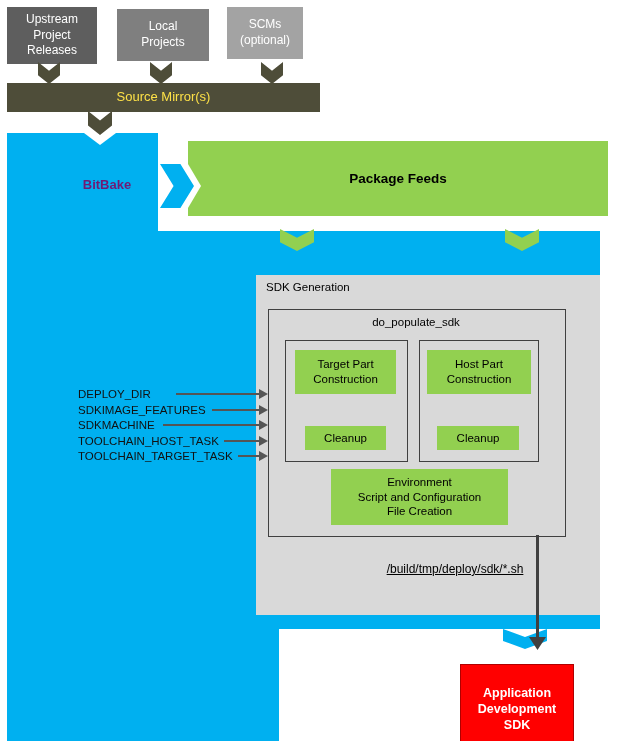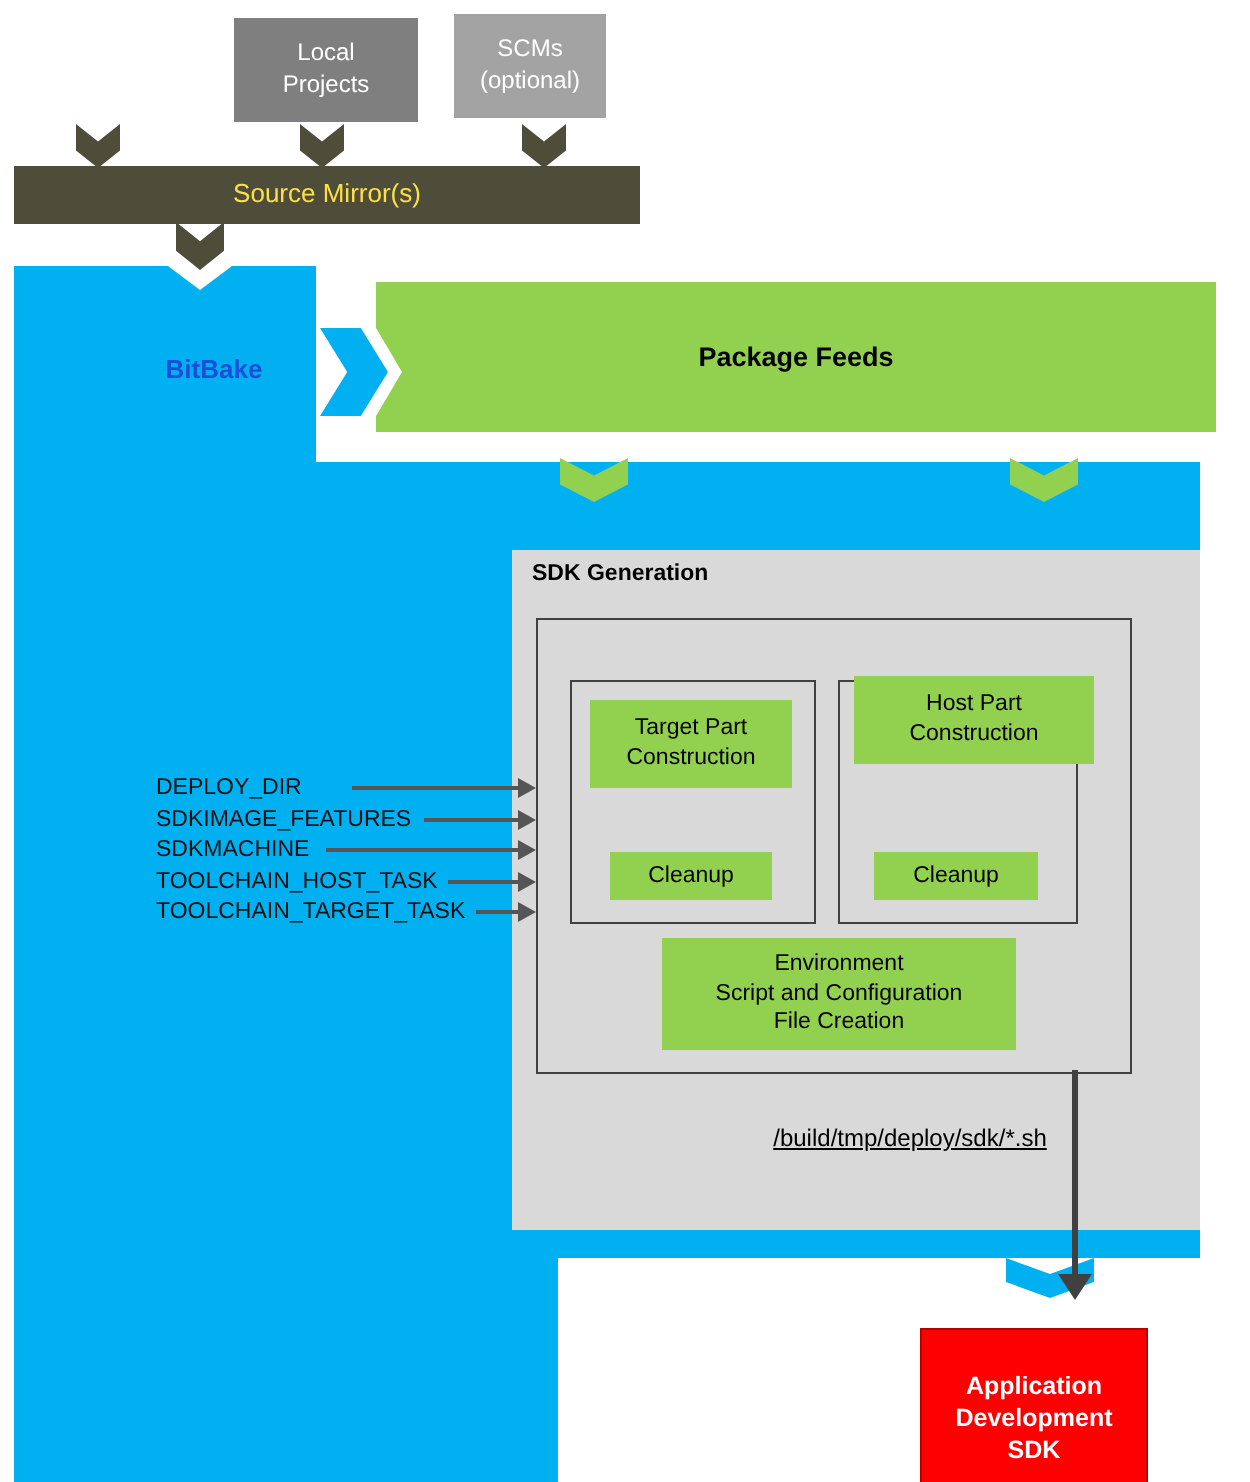--- a/index.html
+++ b/index.html
@@ -19,25 +19,25 @@
   .src-3{background:var(--box_light_gray,#a3a3a3);}
   .mirror-bar{background:var(--olive,#4e4d39);color:#fde047;font-size:13px;}
   
   .chev-down{clip-path:polygon(0 0,50% 40%,100% 0,100% 60%,50% 100%,0 60%);}
   .chev-right{clip-path:polygon(0 0,40% 50%,0 100%,60% 100%,100% 50%,60% 0);}
   .olive-fill{background:var(--olive,#4e4d39);}
   .blue-fill{background:var(--blue,#00b0f0);}
   .green-fill{background:var(--green,#92d050);}
   .white-notch{background:#fff;clip-path:polygon(0 0,100% 50%,0 100%);}
   .white-notch-down{background:#fff;clip-path:polygon(0 0,100% 0,50% 100%);}
-  .bitbake-label{color:#1d4ed8;font-weight:bold;font-size:13px;}
+  .bitbake-label{color:#701a75;font-weight:bold;font-size:13px;}
   .feeds{font-weight:bold;font-size:13.5px;color:#000;}
   
   .panel{background:var(--panel_gray,#d9d9d9);}
-  .panel-title{font-weight:bold;font-size:11.5px;}
+  .panel-title{font-weight:normal;font-size:11.5px;}
   .inner-box{background:var(--panel_gray,#d9d9d9);border:1px solid #404040;}
   .sub-box{border:1px solid #404040;}
   .greenbox{font-size:11.5px;color:#000;}
   .mono-label{font-size:11.5px;}
   .path-label{font-size:12px;text-decoration:underline;}
   
   .var-label{position:absolute;font-size:11.5px;color:#111;white-space:nowrap;}
   .h-arrow{position:absolute;height:2px;background:var(--arrow_gray,#555);}
   .h-arrow::after{
     content:"";position:absolute;right:-9px;top:-4px;width:0;height:0;
@@ -55,20 +55,23 @@
 
 <div id="canvas">
 
   <div class="abs blue-fill" style="left:7px;top:133px;width:151px;height:99px"></div>
   <div class="abs blue-fill" style="left:7px;top:231px;width:593px;height:398px"></div>
   <div class="abs blue-fill" style="left:7px;top:629px;width:272px;height:112px"></div>
 
   <div class="abs white-notch-down" style="left:84px;top:133px;width:32px;height:12px"></div>
   <div class="abs chev-down olive-fill" style="left:88px;top:111px;width:24px;height:24px"></div>
 
+  <div class="box src src-1" style="left:7px;top:7px;width:90px;height:57px">Upstream
+Project
+Releases</div>
   <div class="box src src-2" style="left:117px;top:9px;width:92px;height:52px">Local
 Projects</div>
   <div class="box src src-3" style="left:227px;top:7px;width:76px;height:52px">SCMs
 (optional)</div>
 
   <div class="abs chev-down olive-fill" style="left:38px;top:62px;width:22px;height:22px"></div>
   <div class="abs chev-down olive-fill" style="left:150px;top:62px;width:22px;height:22px"></div>
   <div class="abs chev-down olive-fill" style="left:261px;top:62px;width:22px;height:22px"></div>
 
   <div class="box mirror-bar" style="left:7px;top:83px;width:313px;height:29px">Source Mirror(s)</div>
@@ -81,28 +84,29 @@
 
   <div class="abs chev-right blue-fill" style="left:160px;top:164px;width:34px;height:44px"></div>
 
   <div class="abs chev-down green-fill" style="left:280px;top:229px;width:34px;height:22px"></div>
   <div class="abs chev-down green-fill" style="left:505px;top:229px;width:34px;height:22px"></div>
 
   <div class="abs panel" style="left:256px;top:275px;width:344px;height:340px"></div>
   <div class="abs panel-title" style="left:266px;top:281px">SDK Generation</div>
 
   <div class="abs inner-box" style="left:268px;top:309px;width:296px;height:226px"></div>
+  <div class="abs mono-label" style="left:268px;top:316px;width:296px;text-align:center">do_populate_sdk</div>
 
   <div class="abs sub-box" style="left:285px;top:340px;width:121px;height:120px"></div>
   <div class="box green-fill greenbox" style="left:295px;top:350px;width:101px;height:44px">Target Part
 Construction</div>
   <div class="box green-fill greenbox" style="left:305px;top:426px;width:81px;height:24px">Cleanup</div>
 
   <div class="abs sub-box" style="left:419px;top:340px;width:118px;height:120px"></div>
-  <div class="box green-fill greenbox" style="left:427px;top:338px;width:120px;height:44px">Host Part
+  <div class="box green-fill greenbox" style="left:427px;top:350px;width:104px;height:44px">Host Part
 Construction</div>
   <div class="box green-fill greenbox" style="left:437px;top:426px;width:82px;height:24px">Cleanup</div>
 
   <div class="box green-fill greenbox" style="left:331px;top:469px;width:177px;height:56px">Environment
 Script and Configuration
 File Creation</div>
 
   <div class="abs path-label" style="left:340px;top:562px;width:230px;text-align:center">/build/tmp/deploy/sdk/*.sh</div>
 
   <div class="var-label" style="left:78px;top:388px">DEPLOY_DIR</div>

